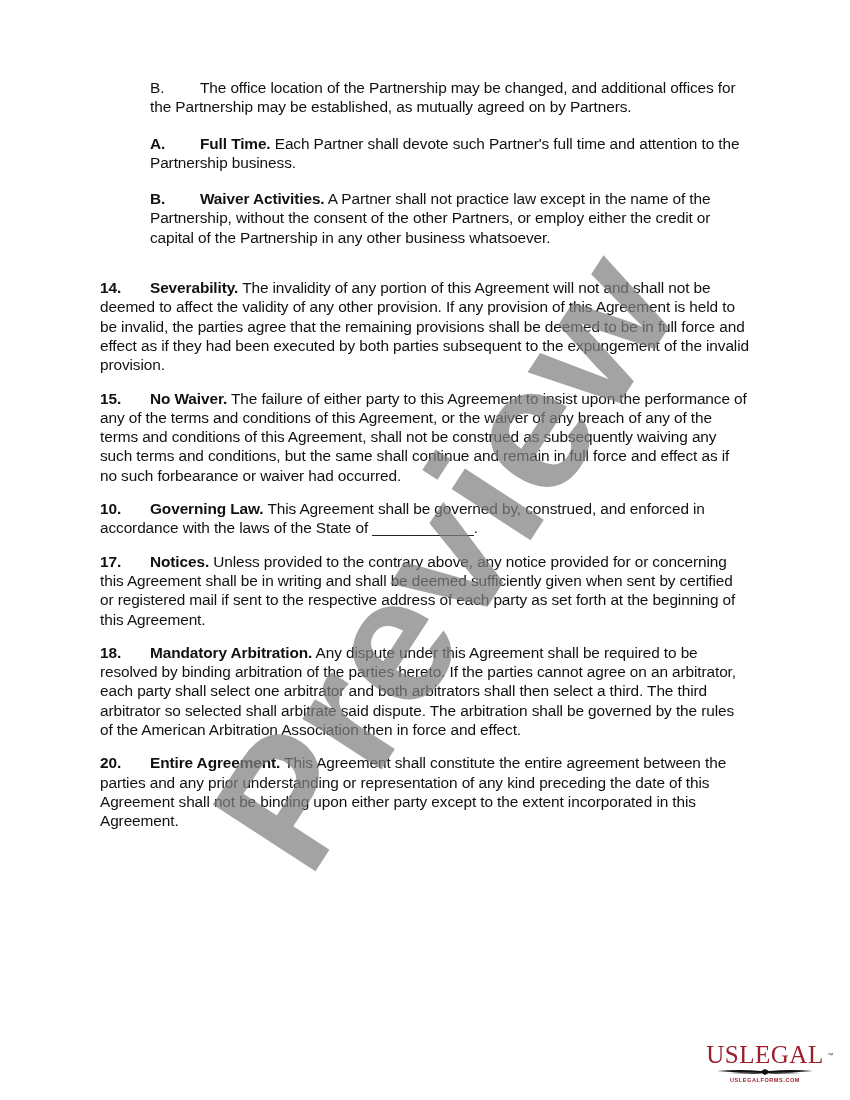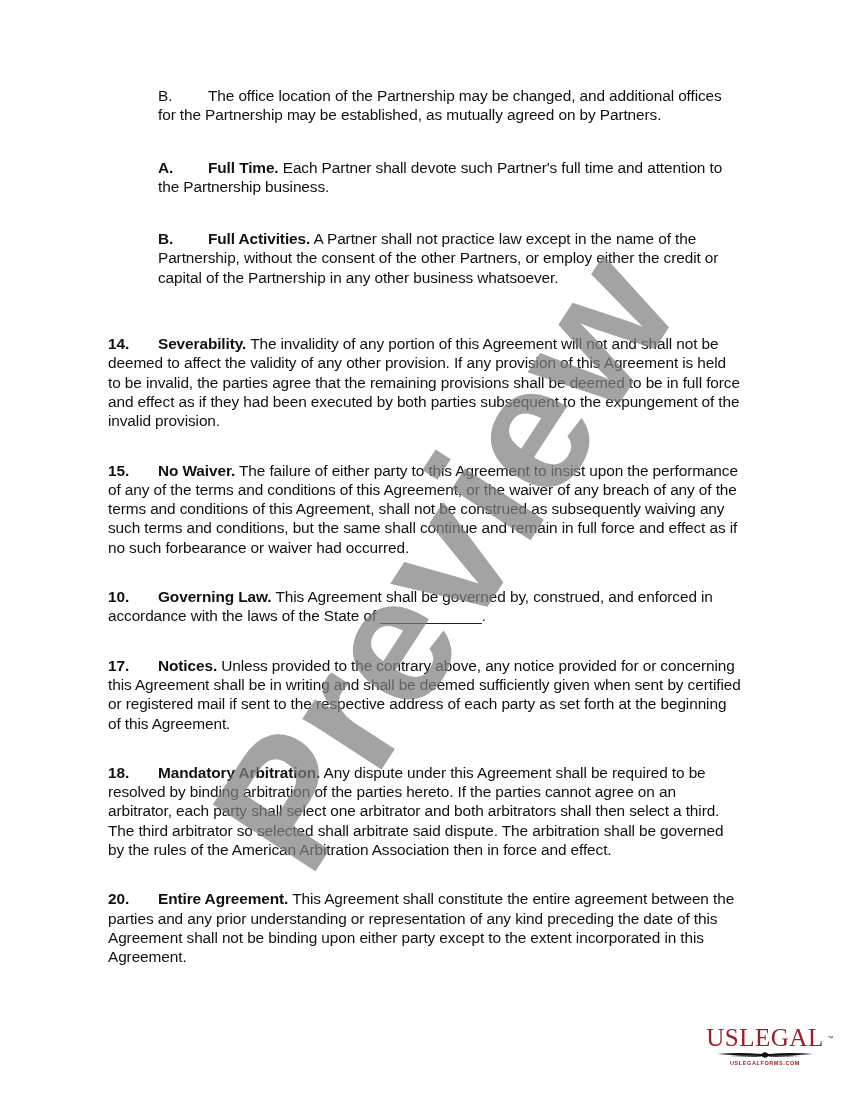--- a/index.html
+++ b/index.html
@@ -24,21 +24,21 @@
     .content {
       position: absolute;
       left: 100px;
       top: 78px;
       width: 650px;
       font-size: 15.4px;
       line-height: 19.3px;
       letter-spacing: -0.1px;
     }
     .para {
-      margin: 8px;
+      margin: 0;
       position: relative;
     }
     .indent {
       padding-left: 50px;
     }
     .num {
       display: inline-block;
       width: 50px;
       font-weight: bold;
     }
@@ -79,20 +79,21 @@
       text-align: center;
     }
     .logo-text {
       font-family: "Liberation Serif", serif;
       font-size: 25px;
       line-height: 26px;
       color: #9a1f2b;
       letter-spacing: 0.5px;
       display: inline-block;
       position: relative;
+      margin-top: 17px;
     }
     .logo-tm {
       position: absolute;
       right: -10px;
       top: 0px;
       font-family: "Liberation Sans", sans-serif;
       font-size: 6px;
       color: #333;
     }
     .logo-eagle {
@@ -122,21 +123,21 @@
 
     <div class="gap-sm"></div>
 
     <p class="para indent">
       <span class="sub-num bold">A.</span><span class="heading">Full Time.</span><span> Each Partner shall devote such Partner's full time and attention to the Partnership business.</span>
     </p>
 
     <div class="gap-sm"></div>
 
     <p class="para indent">
-      <span class="sub-num bold">B.</span><span class="heading">Full Activities.</span><span> A Partner shall not practice law except in the name of the Partnership, without the consent of the other Partners, or employ either the credit or capital of the Partnership in any other business whatsoever.</span>
+      <span class="sub-num bold">B.</span><span class="heading">Waiver Activities.</span><span> A Partner shall not practice law except in the name of the Partnership, without the consent of the other Partners, or employ either the credit or capital of the Partnership in any other business whatsoever.</span>
     </p>
 
     <div class="gap-sm"></div>
 
 
     <div class="gap-md"></div>
 
     <p class="para">
       <span class="num">14.</span><span class="heading">Severability.</span><span> The invalidity of any portion of this Agreement will not and shall not be deemed to affect the validity of any other provision. If any provision of this Agreement is held to be invalid, the parties agree that the remaining provisions shall be deemed to be in full force and effect as if they had been executed by both parties subsequent to the expungement of the invalid provision.</span>
     </p>

